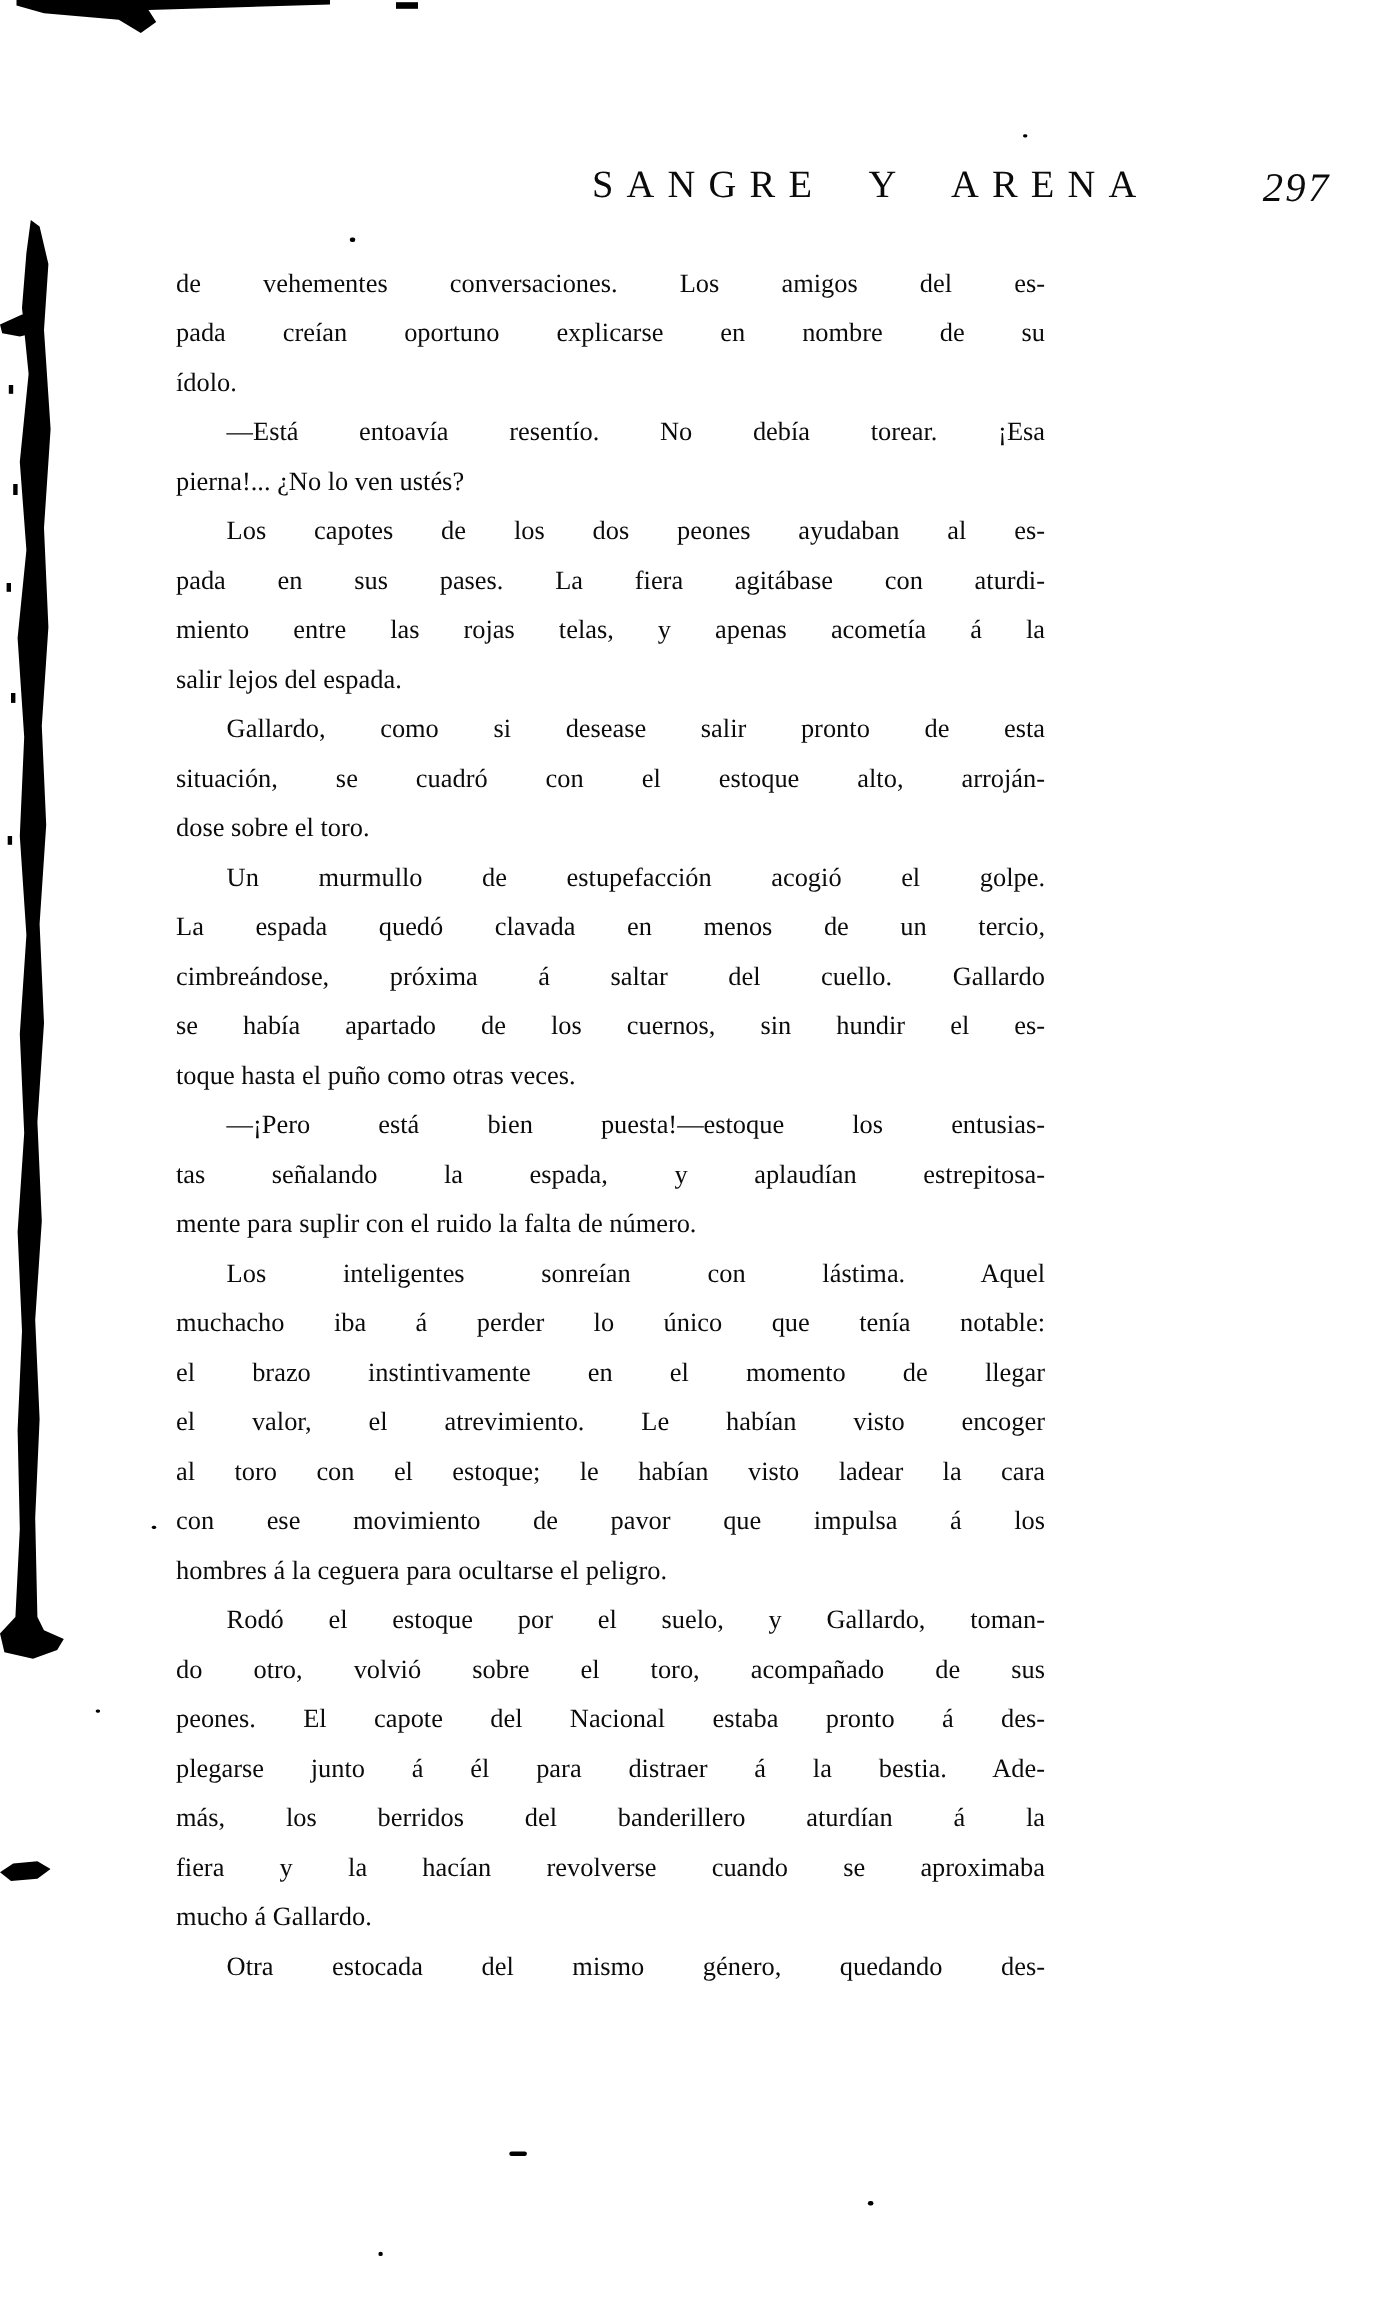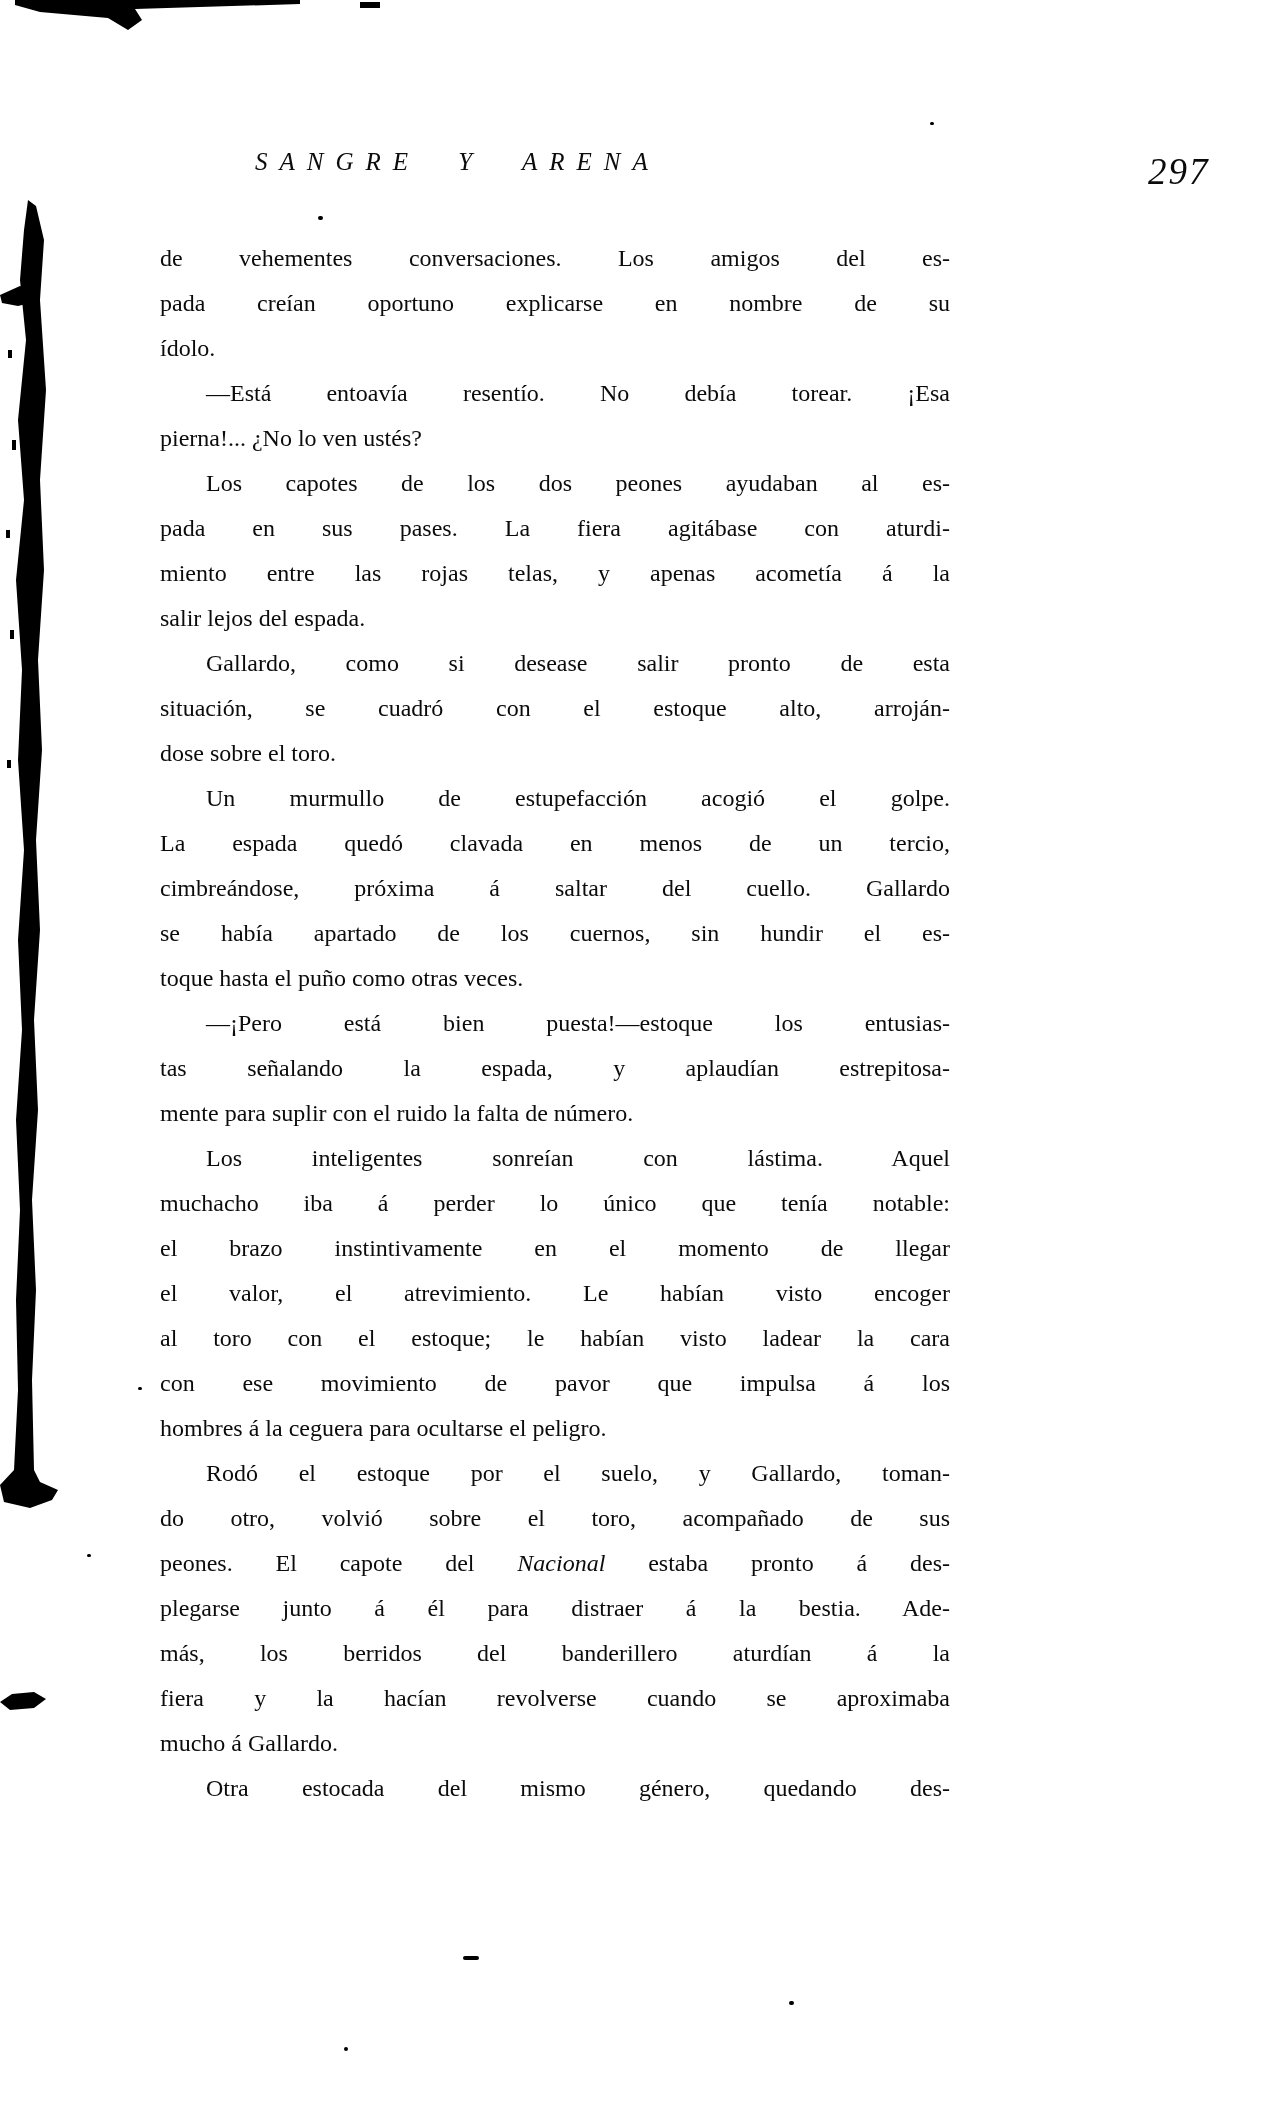--- a/index.html
+++ b/index.html
@@ -6,40 +6,40 @@
   .page{
     position:relative;
     width:1272px;height:2109px;
     background:#ffffff;
     overflow:hidden;
     font-family:"Liberation Serif", serif;
     color:#0b0b0b;
   }
   .running-head{
     position:absolute;left:160px;top:148px;width:790px;
-    text-align:left;transform:translateX(95px);
-    font-style:italic;font-size:25px;
+    text-align:right;transform:translateX(95px);
+    font-size:35px;
     letter-spacing:12px;word-spacing:20px;
     white-space:nowrap;
   }
   .page-number{
     position:absolute;left:1148px;top:150px;
     font-style:italic;font-size:37px;letter-spacing:2px;
   }
   .text-column{
     position:absolute;left:160px;top:236px;width:790px;
     font-size:24px;line-height:45px;
   }
   .line{
     height:45px;overflow:hidden;
     text-align:justify;text-align-last:justify;
   }
   .line.last{text-align-last:left;}
   .line.ind{text-indent:46px;}
-  .it{font-style:italic;margin-top:12px;}
+  .it{margin-top:12px;}
   .artifact{position:absolute;}
   .speck{position:absolute;background:#000;border-radius:2px;}
 </style>
 </head>
 <body>
 
 <div class="page">
 
   <svg class="artifact" style="left:10px;top:0px" width="380" height="42" viewBox="0 0 380 42">
     <polygon points="5,0 290,0 290,4 125,9 132,20 118,30 98,18 30,12 5,5" fill="#000"></polygon>

